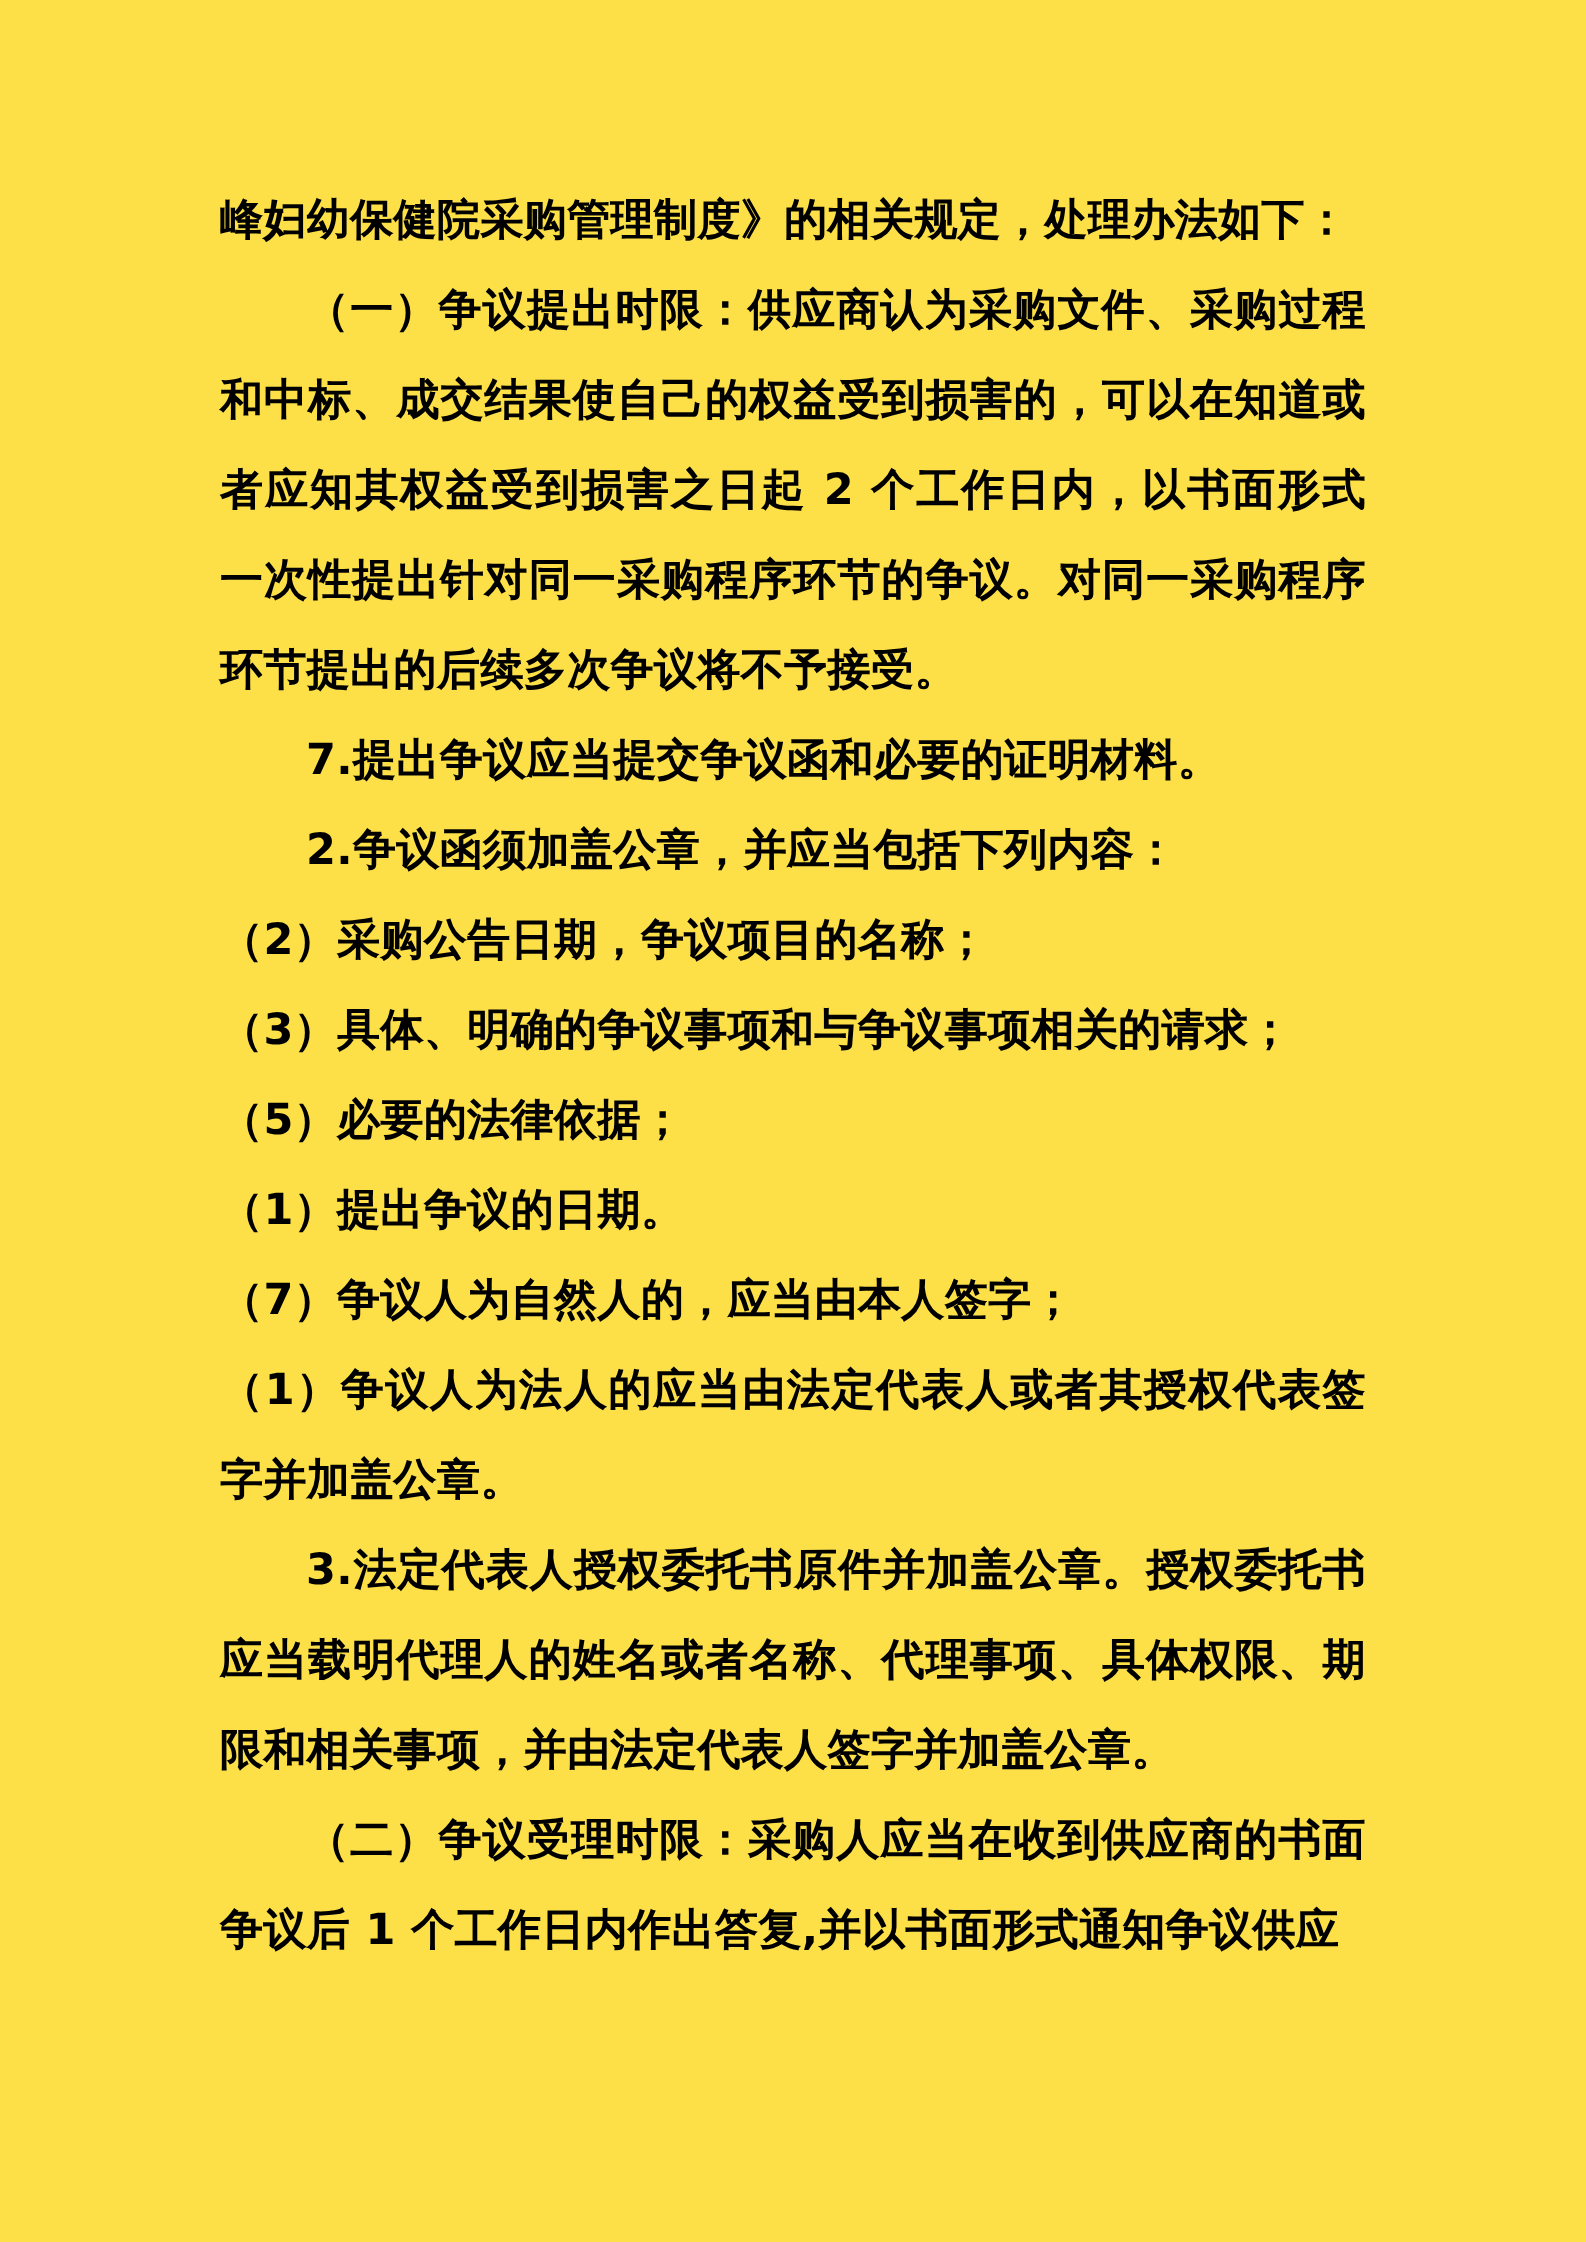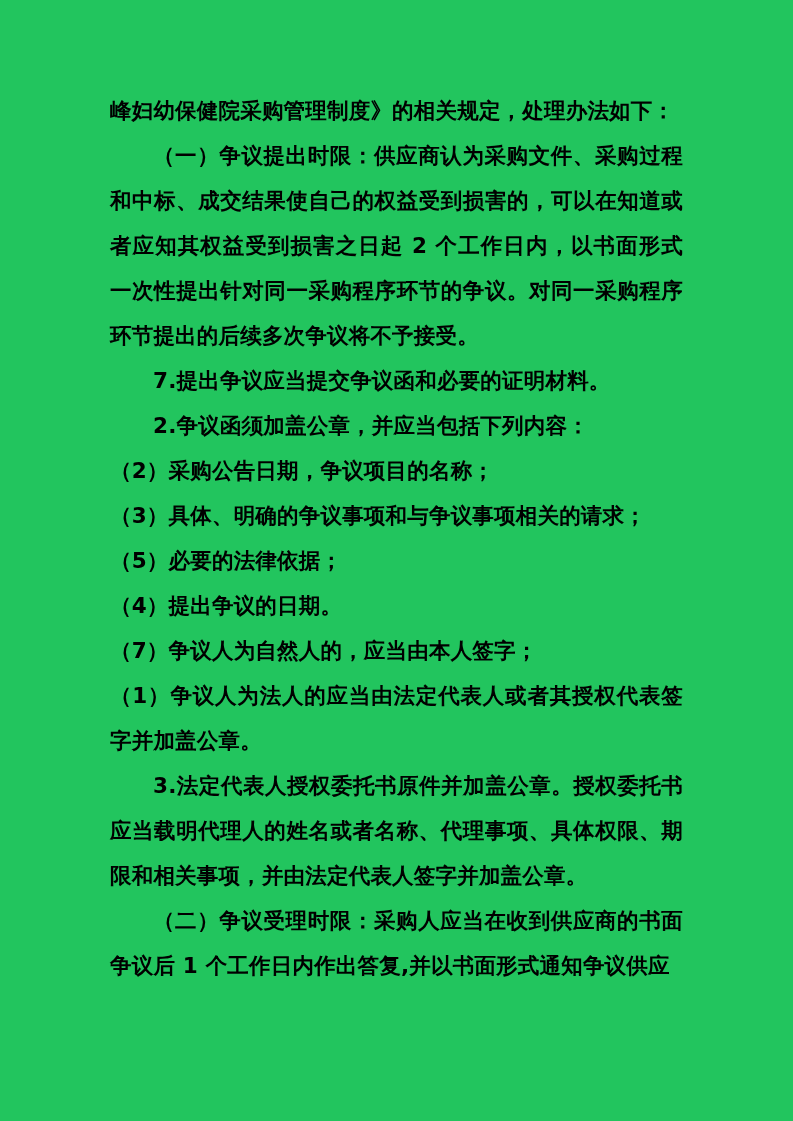--- a/index.html
+++ b/index.html
@@ -13,21 +13,21 @@
     font-family: "DejaVu Sans", "Liberation Sans", sans-serif;
     color: #000000;
     -webkit-font-smoothing: antialiased;
   }
   .page {
     position: relative;
     width: 793px;
     height: 1121px;
     box-sizing: border-box;
     padding: 88px 110px 0 110px;
-    background: #22c55e;
+    background: #fde047;
     overflow: hidden;
   }
   .doc-body {
     font-size: 21.5px;
     line-height: 45px;
     letter-spacing: 0.2px;
     text-align: justify;
     text-justify: inter-ideograph;
     font-weight: 600;
   }
@@ -49,19 +49,19 @@
 
 <div class="page">
   <div class="doc-body">
     <p class="para indent-0">峰妇幼保健院采购管理制度》的相关规定，处理办法如下：</p>
     <p class="para indent-2">（一）争议提出时限：供应商认为采购文件、采购过程和中标、成交结果使自己的权益受到损害的，可以在知道或者应知其权益受到损害之日起 2 个工作日内，以书面形式一次性提出针对同一采购程序环节的争议。对同一采购程序环节提出的后续多次争议将不予接受。</p>
     <p class="para indent-2">7.提出争议应当提交争议函和必要的证明材料。</p>
     <p class="para indent-2">2.争议函须加盖公章，并应当包括下列内容：</p>
     <p class="para indent-0">（2）采购公告日期，争议项目的名称；</p>
     <p class="para indent-0">（3）具体、明确的争议事项和与争议事项相关的请求；</p>
     <p class="para indent-0">（5）必要的法律依据；</p>
-    <p class="para indent-0">（4）提出争议的日期。</p>
+    <p class="para indent-0">（1）提出争议的日期。</p>
     <p class="para indent-0">（7）争议人为自然人的，应当由本人签字；</p>
     <p class="para indent-0">（1）争议人为法人的应当由法定代表人或者其授权代表签字并加盖公章。</p>
     <p class="para indent-2">3.法定代表人授权委托书原件并加盖公章。授权委托书应当载明代理人的姓名或者名称、代理事项、具体权限、期限和相关事项，并由法定代表人签字并加盖公章。</p>
     <p class="para indent-2">（二）争议受理时限：采购人应当在收到供应商的书面争议后 1 个工作日内作出答复,并以书面形式通知争议供应</p>
   </div>
 </div>
 
 </body></html>

